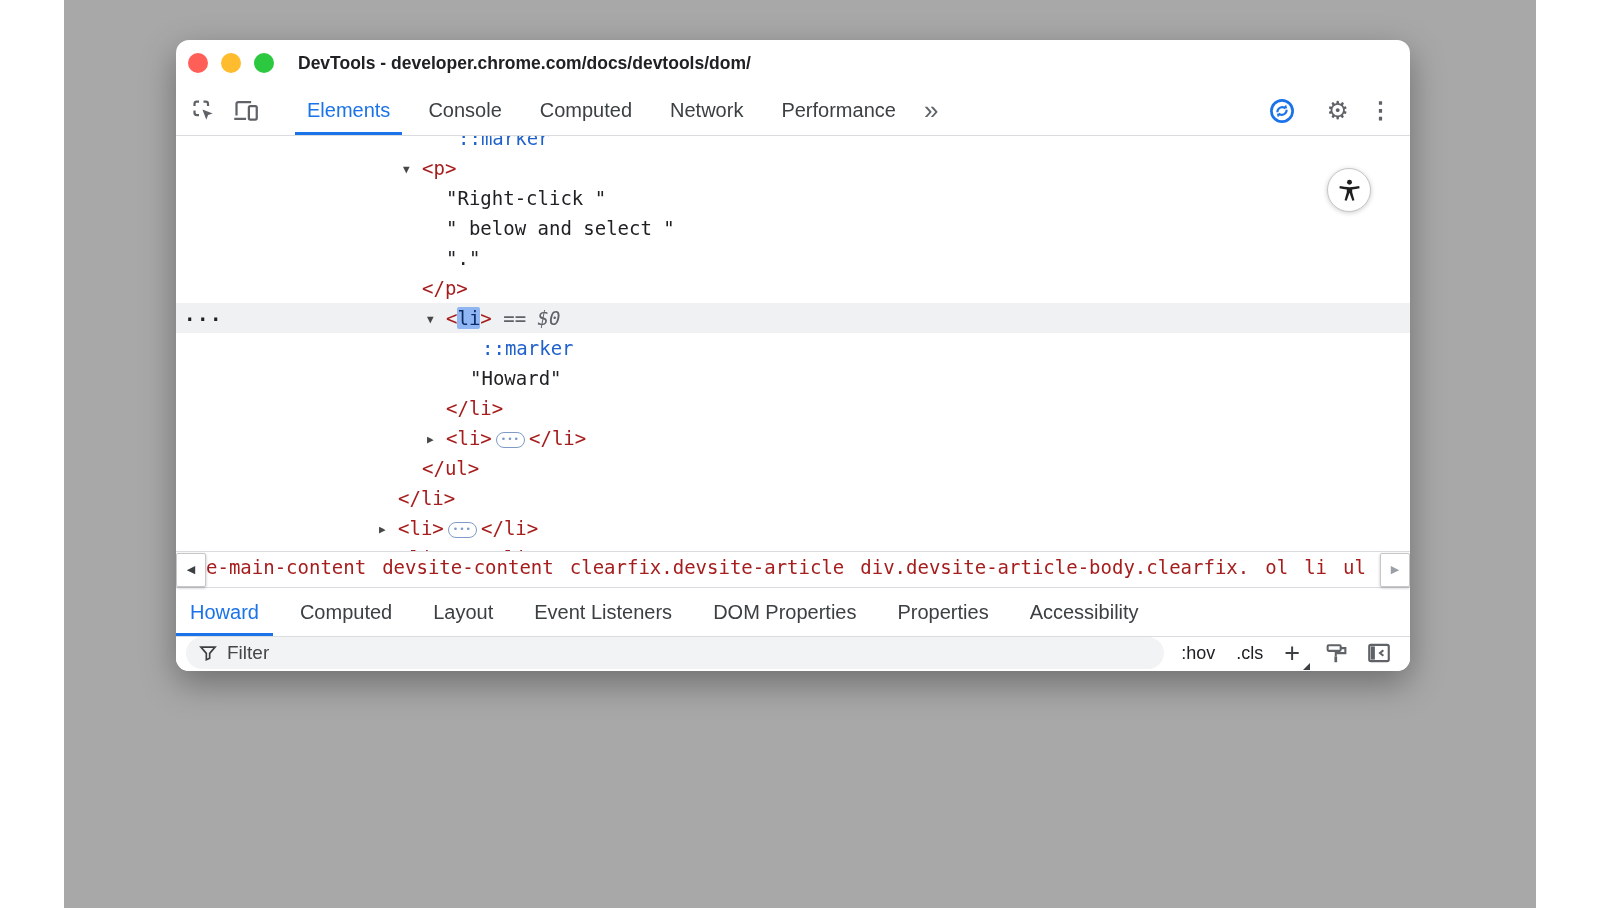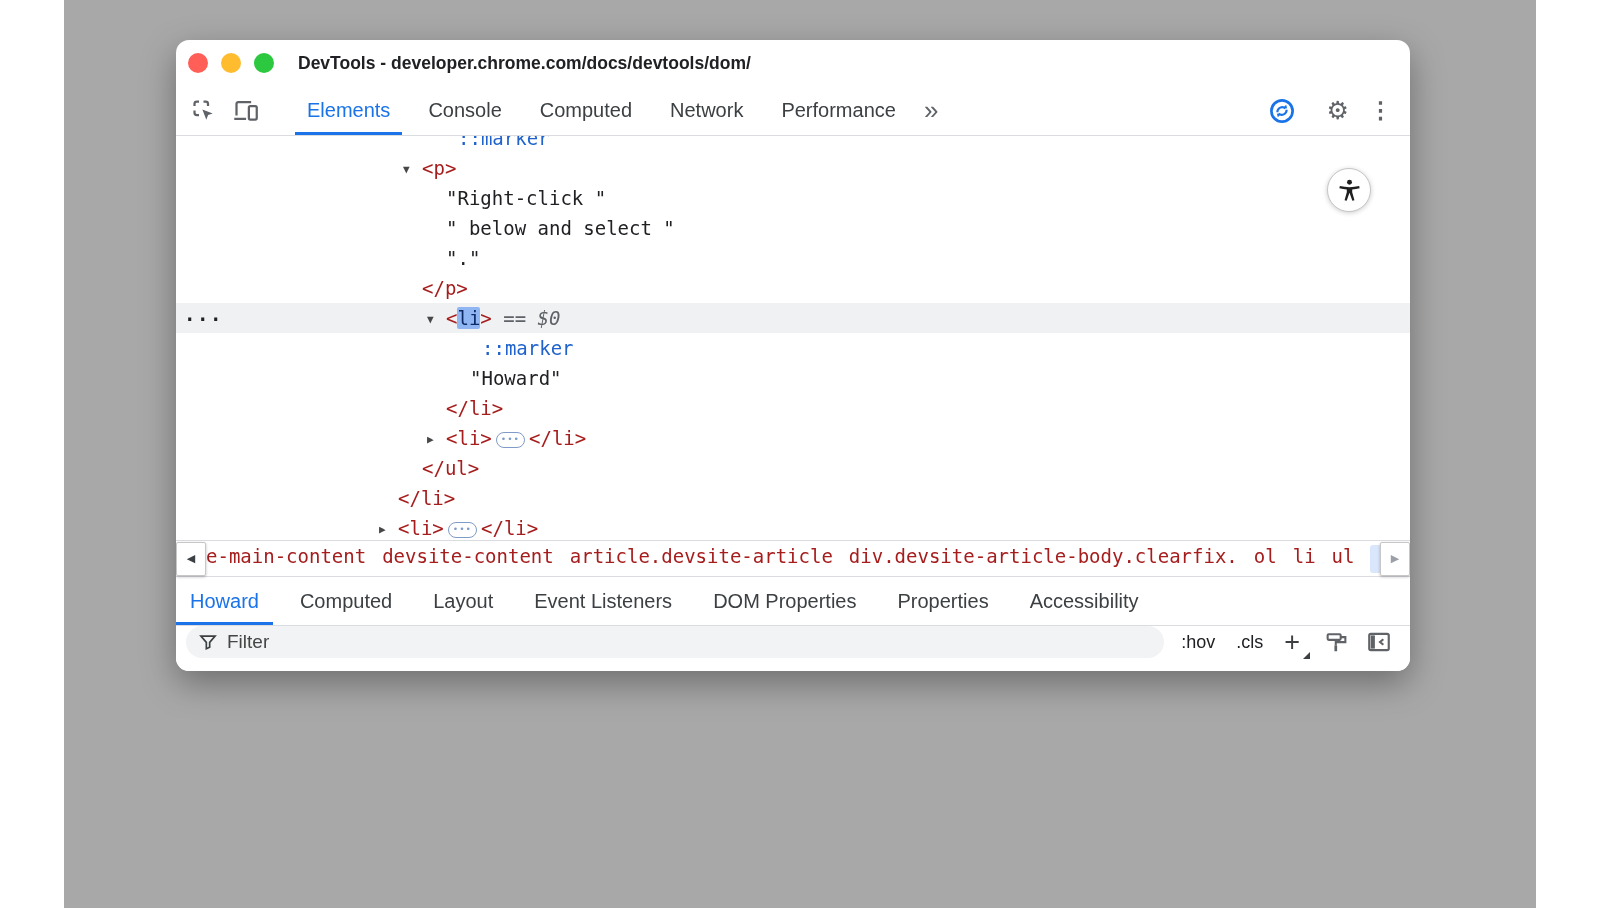--- a/index.html
+++ b/index.html
@@ -71,21 +71,21 @@
   .crumb{color:var(--crumb);}
   .crumb.sel{background:var(--crumb-sel-bg);padding:3px 8px;border-radius:3px;}
 
   
   .ptabs{height:50px;flex:0 0 auto;display:flex;align-items:stretch;border-top:1px solid var(--divider);
          border-bottom:1px solid var(--divider);}
   .ptab{display:flex;align-items:center;padding:0 14px;margin-right:13px;font-size:20px;color:#3c4043;white-space:nowrap;}
   .ptab.active{color:var(--accent);box-shadow:inset 0 -3px 0 var(--accent);}
 
   
-  .ftoolbar{flex:1 1 auto;display:flex;align-items:center;gap:13px;padding:0 16px 13px 10px;background:#fff;}
+  .ftoolbar{flex:1 1 auto;display:flex;align-items:center;gap:13px;padding:0 16px 2px 10px;background:#fff;}
   .filter-pill{flex:1;height:32px;background:#f1f3f4;border-radius:16px;display:flex;align-items:center;padding:0 12px;gap:9px;}
   .filter-pill input{flex:1;border:none;outline:none;background:transparent;font-size:19px;color:var(--text);
         font-family:"Liberation Sans",sans-serif;}
   .filter-pill input::placeholder{color:#444746;}
   .tool-text{font-size:18px;color:#202124;padding:2px 4px;white-space:nowrap;}
   .plus{font-size:27px;color:#3c4043;position:relative;padding:0 8px 0 4px;line-height:1;}
   .plus::after{content:"";position:absolute;right:-2px;bottom:-3px;border-bottom:7px solid #3c4043;border-left:7px solid transparent;}
   .icon-btn{width:30px;height:30px;display:flex;align-items:center;justify-content:center;color:#5f6368;}
 </style>
 </head>
@@ -167,21 +167,21 @@
           <path d="M3.4 8.1c2.9.7 5.7 1 8.6 1s5.7-.3 8.6-1l.4 1.9c-2.2.6-4.4.9-6.6 1v2.5l2 7.1-1.9.6-2.4-7h-.2l-2.4 7-1.9-.6 2-7.1v-2.5c-2.2-.1-4.4-.4-6.6-1z"></path>
         </svg>
       </div>
     </div>
 
     <div class="crumbs">
       <div class="crumb-btn left">◀</div>
       <div id="crumb-list">
           <span class="crumb">e-main-content</span>
           <span class="crumb">devsite-content</span>
-          <span class="crumb">article.devsite-article</span>
+          <span class="crumb">clearfix.devsite-article</span>
           <span class="crumb">div.devsite-article-body.clearfix.</span>
           <span class="crumb">ol</span>
           <span class="crumb">li</span>
           <span class="crumb">ul</span>
           <span class="crumb sel">li</span>
         </div>
       <div class="crumb-btn right">▶</div>
     </div>
 
     <div class="ptabs" id="panel-tabs">

